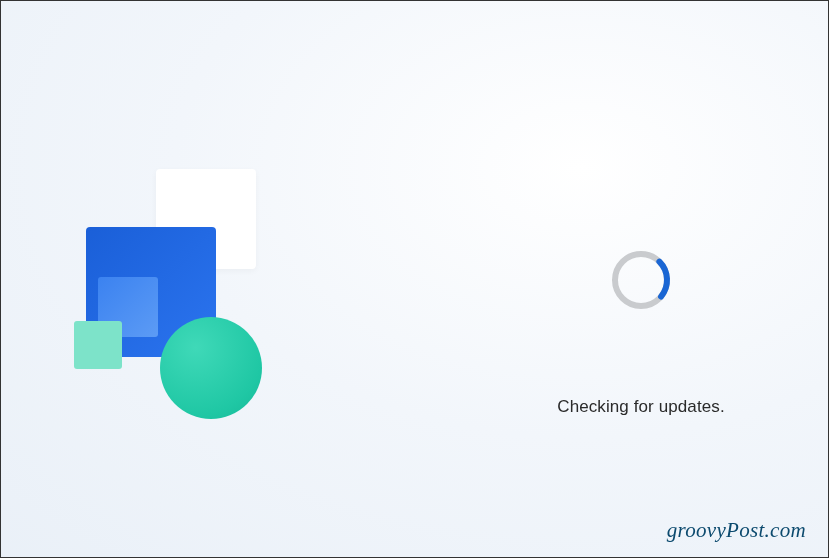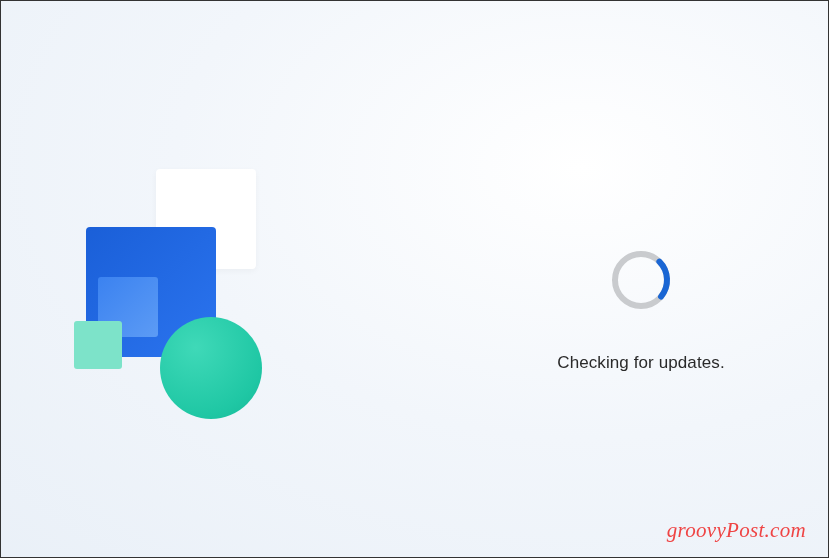--- a/index.html
+++ b/index.html
@@ -81,30 +81,31 @@
     }
     .spinner svg { transform: rotate(-45deg); }
     .spinner .track { stroke: #c9cbce; }
     .spinner .arc { stroke: #1a66d4; }
 
     .status-text {
       font-size: 17px;
       color: #2a2a2a;
       text-align: center;
       letter-spacing: 0.1px;
+      margin-top: 44px;
     }
 
     .watermark {
       position: absolute;
       right: 22px;
       bottom: 14px;
       font-family: Georgia, 'Times New Roman', serif;
       font-style: italic;
       font-size: 21px;
-      color: #ef4444;
+      color: #0c4a6e;
       letter-spacing: 0.3px;
     }
   </style>
 </head>
 <body>
 
 <div class="illustration">
   <div class="white-square"></div>
   <div class="blue-square"></div>
   <div class="blue-inner"></div>

